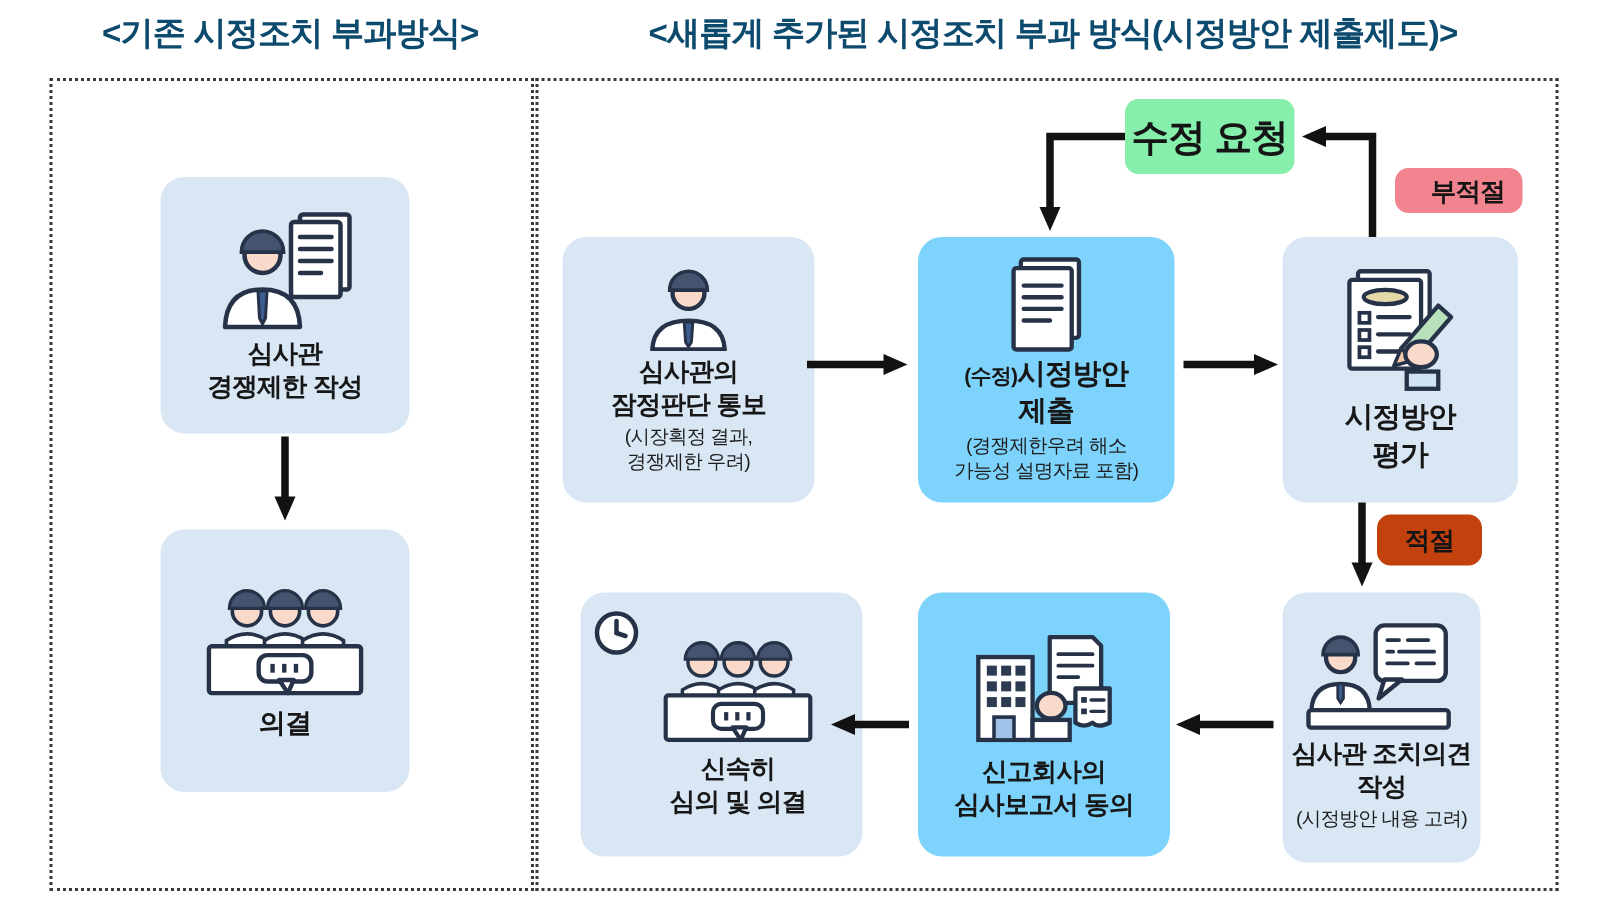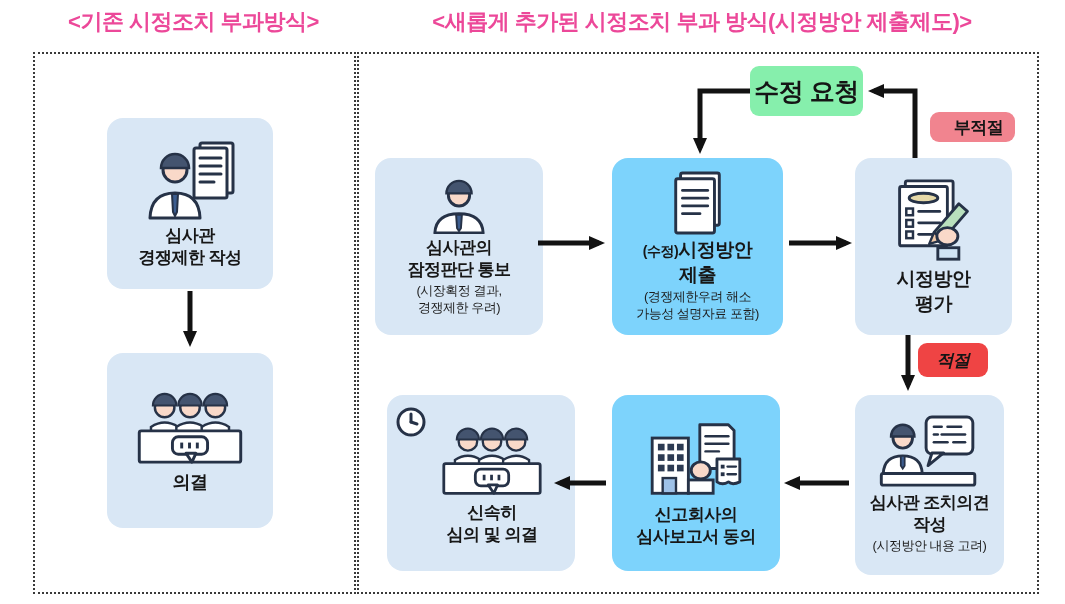--- a/index.html
+++ b/index.html
@@ -1,32 +1,32 @@
 <!DOCTYPE html>
 <html><head>
 <meta charset="utf-8">
 <style>
   html,body{margin:0;padding:0;background:#fff;}
   .canvas{position:relative;width:1065px;height:604px;background:#fff;
     font-family:"Liberation Sans","DejaVu Sans",sans-serif;color:#141414;overflow:hidden;}
   .title{position:absolute;top:7px;font-weight:800;font-size:22px;letter-spacing:-0.5px;
-    text-align:center;white-space:nowrap;color:#ec4899;}
+    text-align:center;white-space:nowrap;color:#0c4a6e;}
   .panel{position:absolute;border:2px dotted #3a3a3a;background:#fff;}
   .box{position:absolute;border-radius:16px;display:flex;flex-direction:column;
     align-items:center;justify-content:center;gap:5px;text-align:center;}
   .blue{background:#d9e7f5;}
   .pink{background:#7dd3fc;}
   .box-title{font-weight:800;font-size:17px;line-height:1.28;color:#171717;letter-spacing:-0.5px;}
   .box-title.big{font-size:19px;}
   .box-sub{font-size:13px;line-height:1.3;font-weight:500;color:#1d1d1d;letter-spacing:-0.5px;}
   .badge{position:absolute;display:flex;align-items:center;justify-content:center;
     font-weight:800;border-radius:9px;color:#151515;letter-spacing:-0.5px;}
   .badge.revision{background:#86efac;font-size:25px;}
   .badge.red{background:#f1848f;font-size:17px;}
-  .badge.green{background:#ef4444;font-size:17px;font-style:italic;}
+  .badge.green{background:#c2410c;font-size:17px;}
   .prefix{font-weight:600;font-size:14px;}
   svg.icon{display:block;}
   .arrows{position:absolute;left:0;top:0;pointer-events:none;}
   .clockwrap{position:absolute;left:7px;top:10px;}
 </style>
 </head>
 <body>
 
 <div class="canvas">
 
@@ -228,21 +228,21 @@
       </g>
       <ellipse cx="57" cy="54" rx="10" ry="9" fill="#f9d9c9" stroke="#263247" stroke-width="3"></ellipse>
       <rect x="44" y="64" width="26" height="14" fill="#fff" stroke="#263247" stroke-width="3"></rect>
     </svg>
     <div class="box-title">
       <div>신고회사의</div>
       <div>심사보고서 동의</div>
     </div>
   </div>
 
-  <div class="box blue" style="left:855px;top:395px;width:149px;height:180px;gap:3px;">
+  <div class="box blue" style="left:855px;top:395px;width:132px;height:180px;gap:3px;">
     <svg class="icon" width="104" height="74" viewBox="0 0 104 76">
       <rect x="48" y="2" width="48" height="38" rx="6" fill="#fff" stroke="#263247" stroke-width="3"></rect>
       <polygon points="54,39 50,52 66,39" fill="#fff" stroke="#263247" stroke-width="3" stroke-linejoin="round"></polygon>
       <g stroke="#263247" stroke-width="2.6" stroke-linecap="round">
         <line x1="56" y1="12" x2="64" y2="12"></line>
           <line x1="70" y1="12" x2="84" y2="12"></line>
         <line x1="56" y1="20" x2="60" y2="20"></line>
           <line x1="64" y1="20" x2="88" y2="20"></line>
         <line x1="56" y1="28" x2="70" y2="28"></line>
           <line x1="76" y1="28" x2="88" y2="28"></line>

